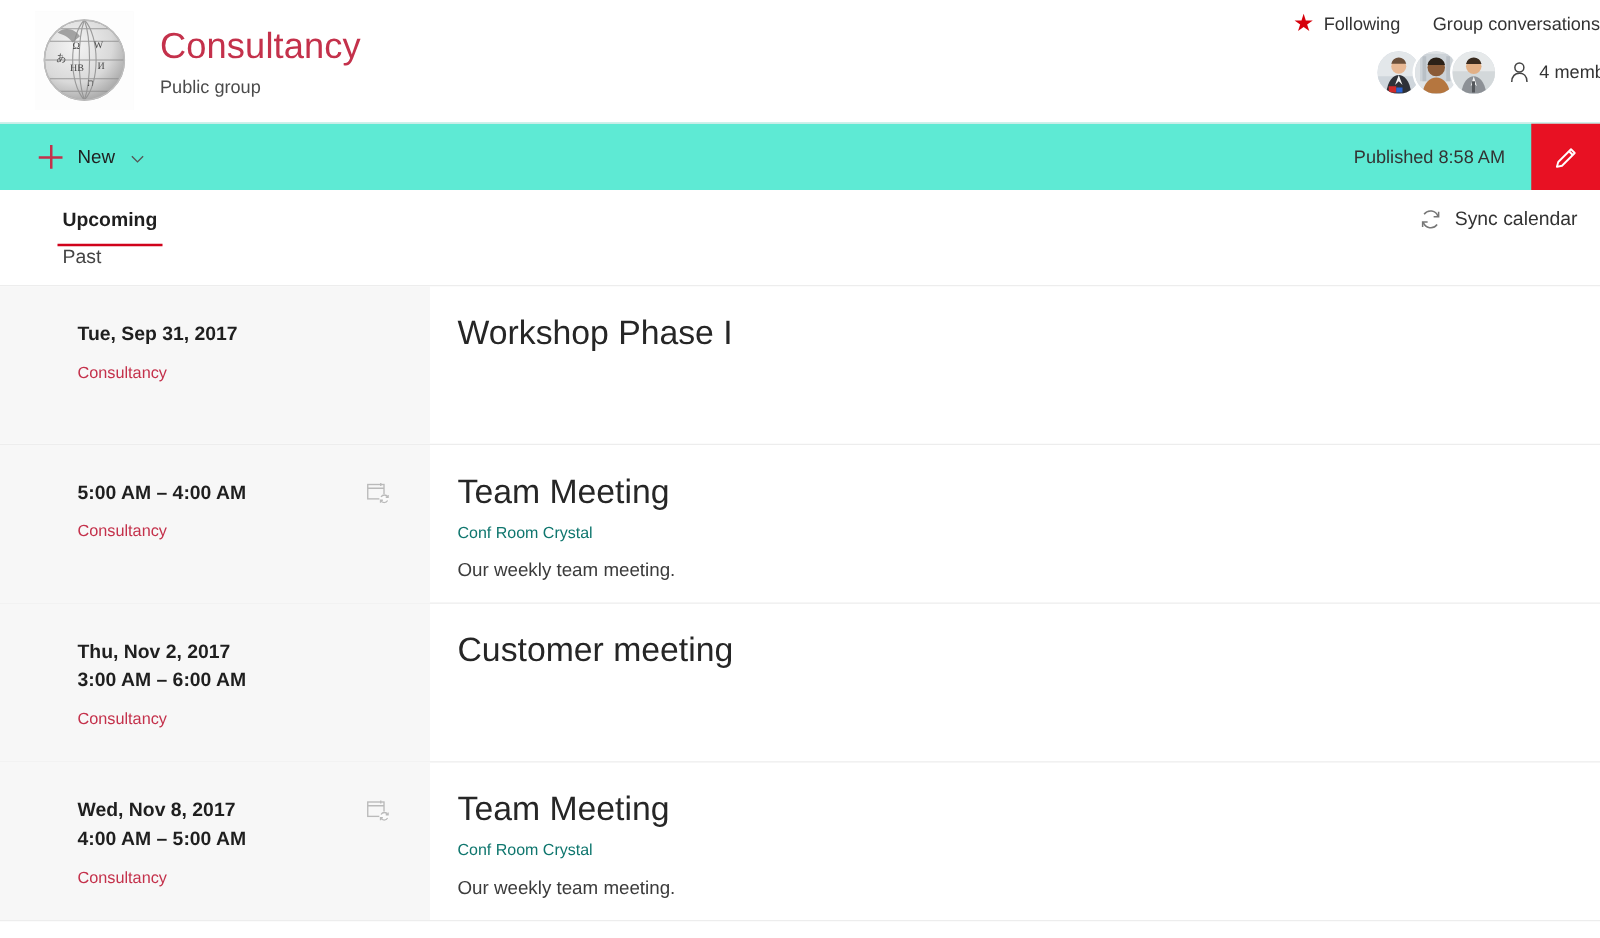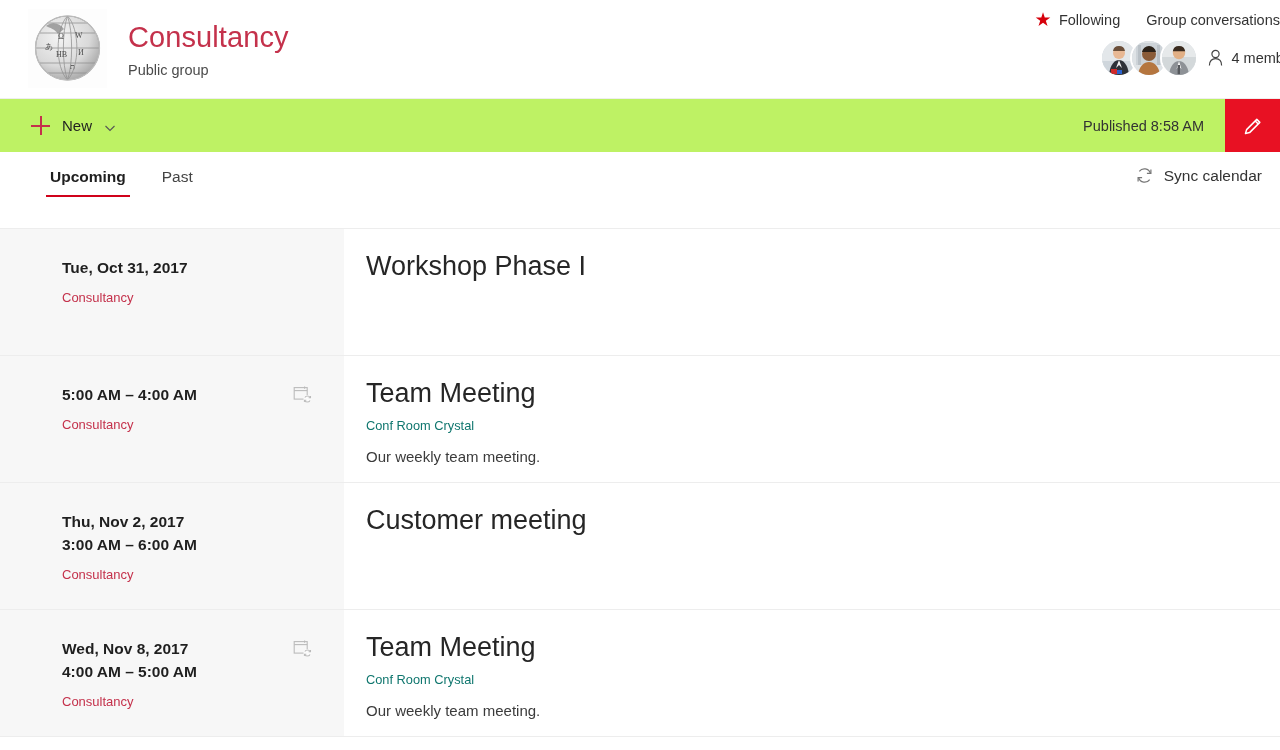--- a/index.html
+++ b/index.html
@@ -136,21 +136,21 @@
   }
   .member-count-label {
     font-size: 14.5px;
     color: #333333;
   }
 
   
   .command-bar {
     position: relative;
     height: 54px;
-    background: #bef264;
+    background: #5eead4;
     border-top: 1px solid #eeeeee;
     box-sizing: border-box;
   }
   .new-button {
     position: absolute;
     left: 31px;
     top: 0;
     height: 53px;
     display: flex;
     align-items: center;
@@ -215,20 +215,21 @@
     position: relative;
     height: 76px;
     box-sizing: border-box;
   }
   .tabs {
     position: absolute;
     left: 48px;
     top: 16px;
     display: flex;
     align-items: flex-start;
+    flex-direction: column;
   }
   .tab {
     position: relative;
     padding: 0 2px 11px 2px;
     margin-right: 32px;
     cursor: pointer;
     font-size: 15.5px;
     color: #444444;
   }
   .tab.active {
@@ -481,21 +482,21 @@
         </svg>
       </span>
       <span class="sync-label">Sync calendar</span>
     </div>
   </div>
 
   <div class="event-list">
 
     <div class="event-row">
       <div class="event-date-cell">
-        <div class="event-date">Tue, Oct 31, 2017</div>
+        <div class="event-date">Tue, Sep 31, 2017</div>
         <div class="event-calendar-name">Consultancy</div>
       </div>
       <div class="event-detail-cell">
         <div class="event-title">Workshop Phase I</div>
       </div>
     </div>
 
     <div class="event-row">
       <div class="event-date-cell">
         <div class="event-time">5:00 AM – 4:00 AM</div>

